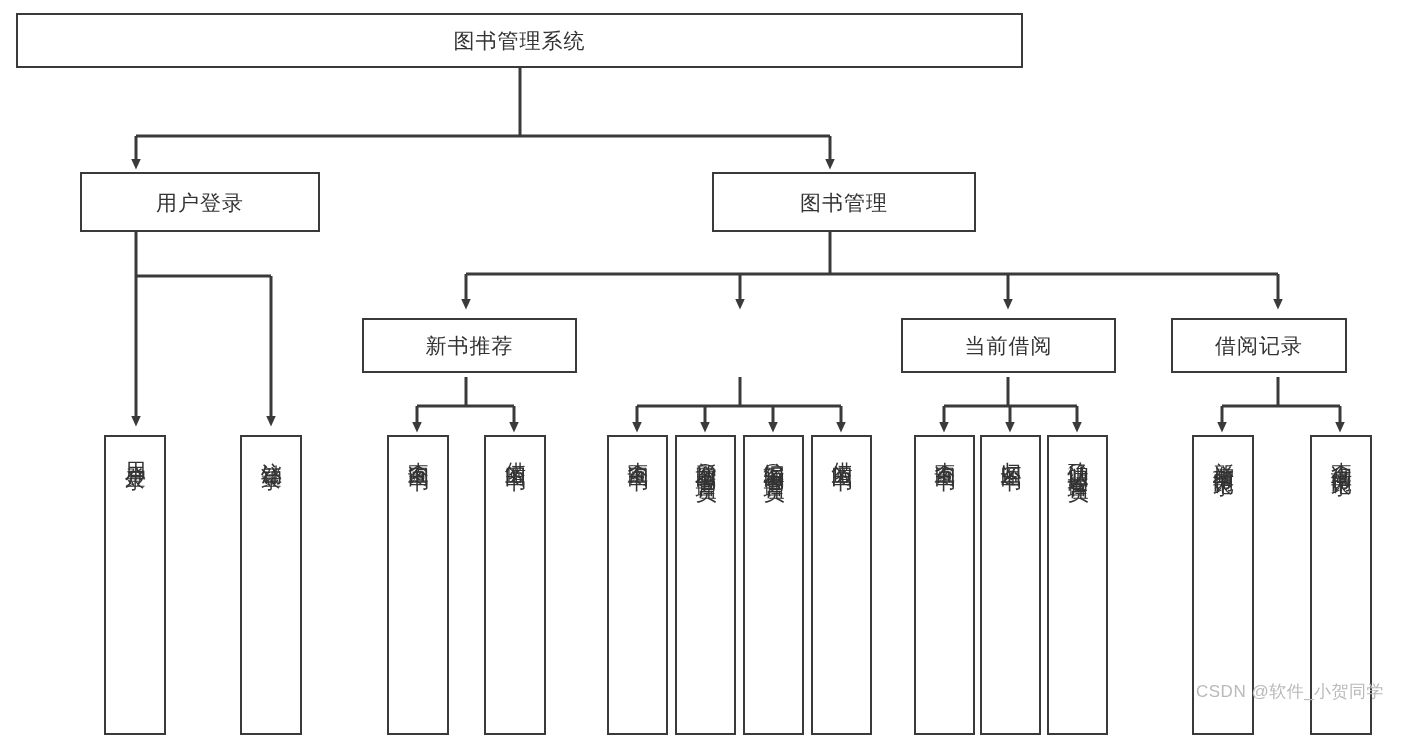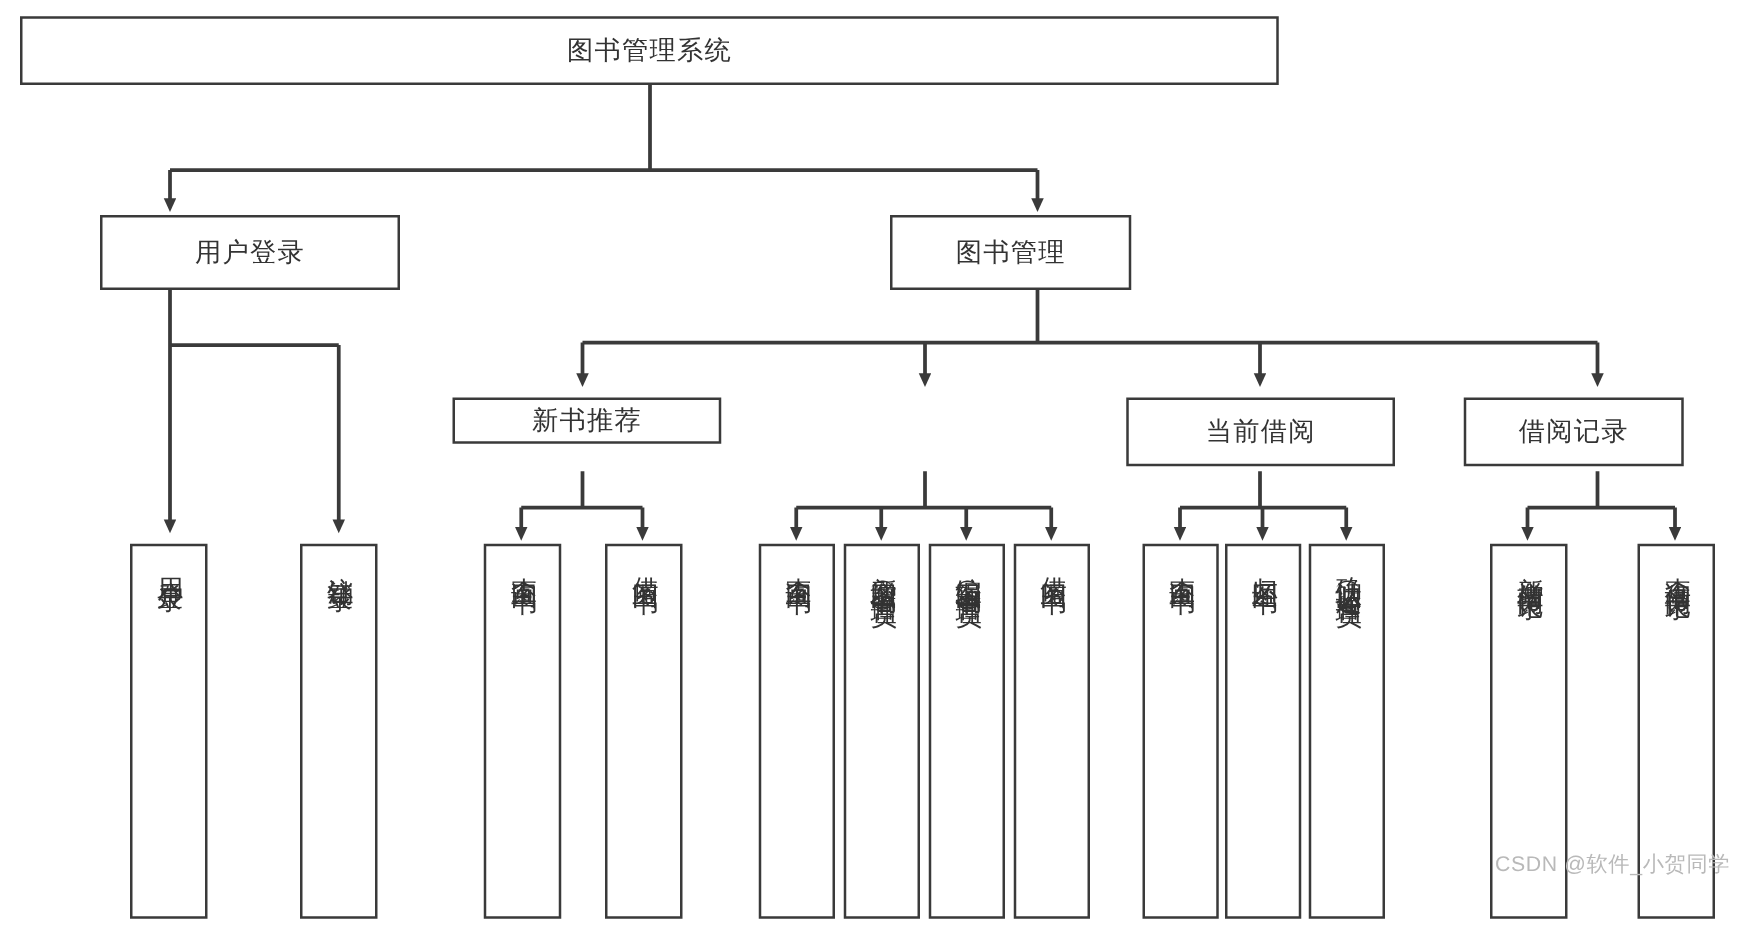--- a/index.html
+++ b/index.html
@@ -125,25 +125,25 @@
     </g>
   </svg>
 
   <div class="node h" style="left:16px; top:13px; width:1007px; height:55px;">
     <span class="label">图书管理系统</span>
   </div>
 
   <div class="node h" style="left:80px; top:172px; width:240px; height:60px;">
     <span class="label">用户登录</span>
   </div>
-  <div class="node h" style="left:712px; top:172px; width:193px; height:60px;">
+  <div class="node h" style="left:712px; top:172px; width:264px; height:60px;">
     <span class="label">图书管理</span>
   </div>
 
-  <div class="node h" style="left:362px; top:318px; width:215px; height:37px;">
+  <div class="node h" style="left:362px; top:318px; width:215px; height:55px;">
     <span class="label">新书推荐</span>
   </div>
   <div class="node h" style="left:901px; top:318px; width:215px; height:55px;">
     <span class="label">当前借阅</span>
   </div>
   <div class="node h" style="left:1171px; top:318px; width:176px; height:55px;">
     <span class="label">借阅记录</span>
   </div>
 
   <div class="node v" style="left:104px; top:435px; width:62px; height:300px;">

